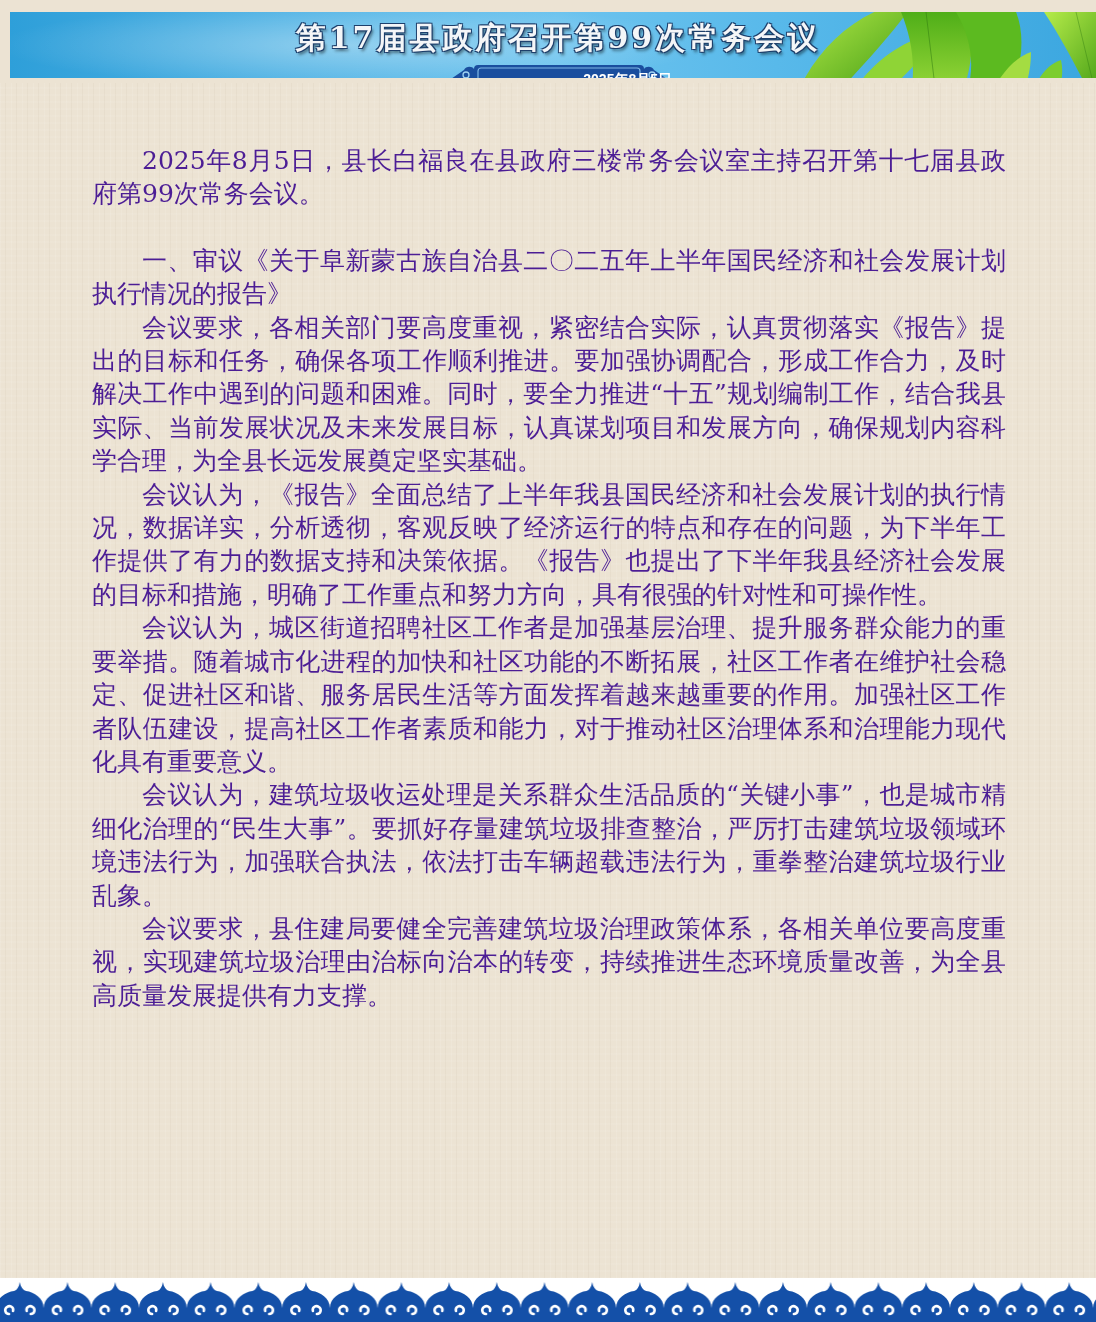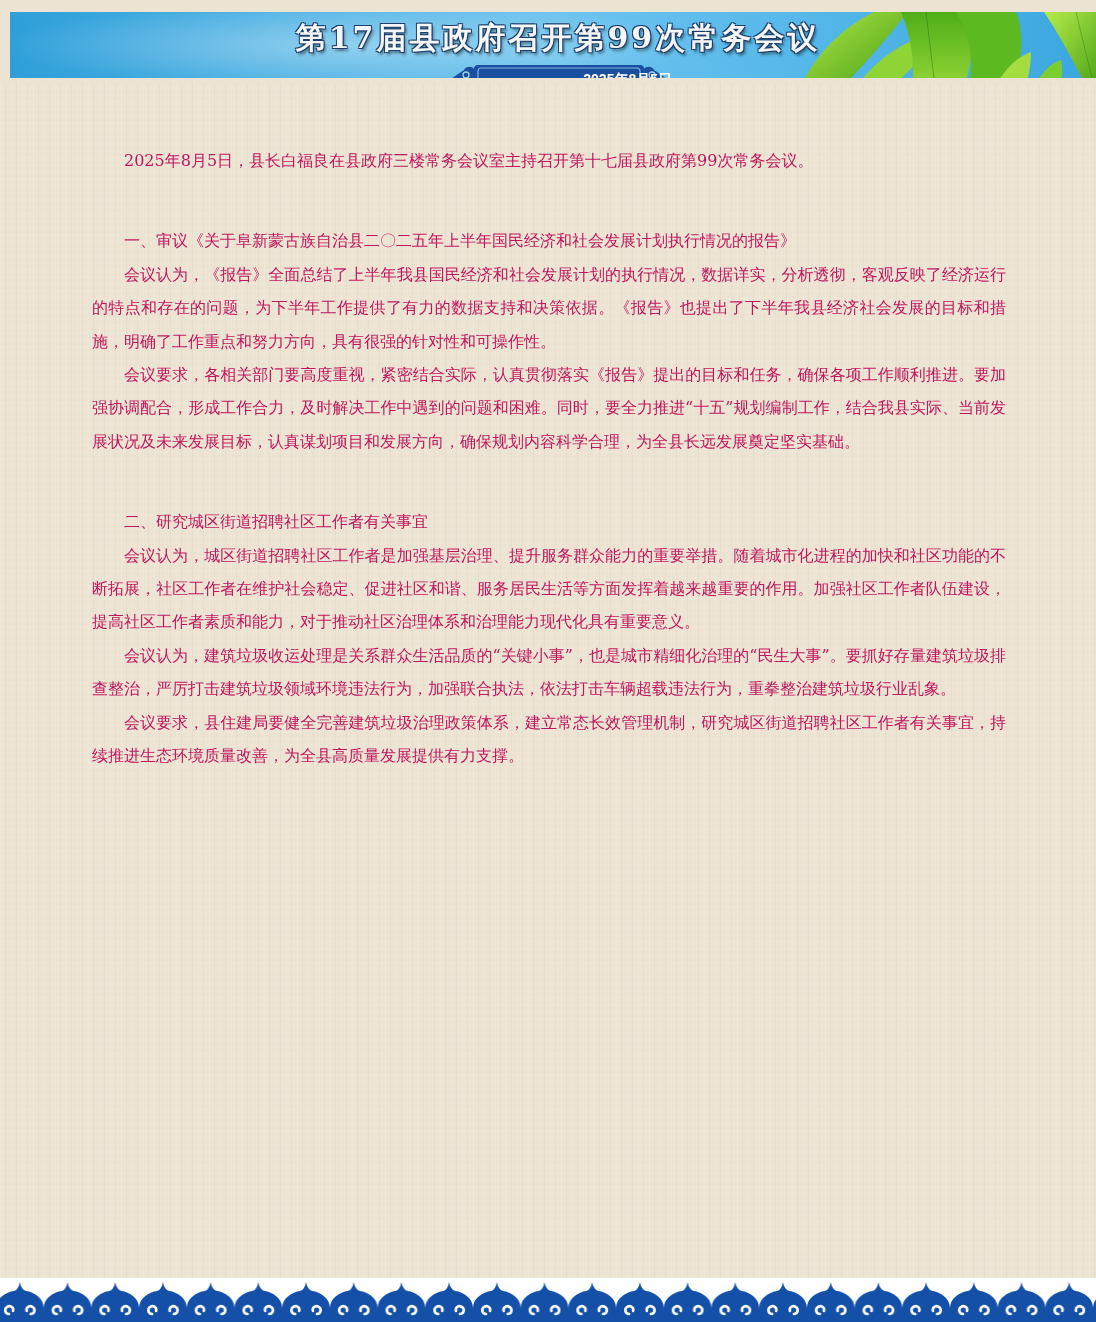--- a/index.html
+++ b/index.html
@@ -36,25 +36,25 @@
   }
   .paper {
     position:absolute; left:0; top:83px; width:1096px; height:1196px;
     background:
       repeating-linear-gradient(90deg, rgba(255,255,255,0.10) 0 1px, rgba(0,0,0,0) 1px 5px, rgba(150,130,100,0.06) 5px 6px, rgba(0,0,0,0) 6px 11px),
       repeating-linear-gradient(0deg, rgba(255,255,255,0.06) 0 2px, rgba(0,0,0,0) 2px 7px),
       #ece3d3;
   }
   .content {
     position:absolute; left:92px; top:144px; width:914px;
-    color:#be185d; font-size:16px; line-height:33.4px;
+    color:#4c1d95; font-size:25px; line-height:33.4px;
     font-family:"DejaVu Serif","Liberation Serif",serif;
   }
   .content p { margin:0; text-indent:2em; text-align:justify; }
-  .content p.gap { margin-top:47px;font-family:Liberation Serif, serif; }
+  .content p.gap { margin-top:33px;font-family:Liberation Serif, serif; }
   .footer {
     position:absolute; left:0; top:1278px; width:1096px; height:44px; background:#fff; overflow:hidden;
   }
 </style>
 </head>
 <body>
 
 <div class="header">
   <div class="haze"></div>
   <svg class="leaves" viewBox="0 0 330 83" width="330" height="83">
@@ -93,28 +93,27 @@
     <div class="date-text">2025年8月5日</div>
   </div>
 </div>
 
 <div class="paper"></div>
 
 <div class="content">
   <p>2025年8月5日，县长白福良在县政府三楼常务会议室主持召开第十七届县政府第99次常务会议。</p>
 
   <p class="gap">一、审议《关于阜新蒙古族自治县二〇二五年上半年国民经济和社会发展计划执行情况的报告》</p>
+  <p>会议要求，各相关部门要高度重视，紧密结合实际，认真贯彻落实《报告》提出的目标和任务，确保各项工作顺利推进。要加强协调配合，形成工作合力，及时解决工作中遇到的问题和困难。同时，要全力推进“十五”规划编制工作，结合我县实际、当前发展状况及未来发展目标，认真谋划项目和发展方向，确保规划内容科学合理，为全县长远发展奠定坚实基础。</p>
   <p>会议认为，《报告》全面总结了上半年我县国民经济和社会发展计划的执行情况，数据详实，分析透彻，客观反映了经济运行的特点和存在的问题，为下半年工作提供了有力的数据支持和决策依据。《报告》也提出了下半年我县经济社会发展的目标和措施，明确了工作重点和努力方向，具有很强的针对性和可操作性。</p>
-  <p>会议要求，各相关部门要高度重视，紧密结合实际，认真贯彻落实《报告》提出的目标和任务，确保各项工作顺利推进。要加强协调配合，形成工作合力，及时解决工作中遇到的问题和困难。同时，要全力推进“十五”规划编制工作，结合我县实际、当前发展状况及未来发展目标，认真谋划项目和发展方向，确保规划内容科学合理，为全县长远发展奠定坚实基础。</p>
 
-  <p class="gap">二、研究城区街道招聘社区工作者有关事宜</p>
   <p>会议认为，城区街道招聘社区工作者是加强基层治理、提升服务群众能力的重要举措。随着城市化进程的加快和社区功能的不断拓展，社区工作者在维护社会稳定、促进社区和谐、服务居民生活等方面发挥着越来越重要的作用。加强社区工作者队伍建设，提高社区工作者素质和能力，对于推动社区治理体系和治理能力现代化具有重要意义。</p>
 
   <p>会议认为，建筑垃圾收运处理是关系群众生活品质的“关键小事”，也是城市精细化治理的“民生大事”。要抓好存量建筑垃圾排查整治，严厉打击建筑垃圾领域环境违法行为，加强联合执法，依法打击车辆超载违法行为，重拳整治建筑垃圾行业乱象。</p>
-  <p>会议要求，县住建局要健全完善建筑垃圾治理政策体系，建立常态长效管理机制，研究城区街道招聘社区工作者有关事宜，持续推进生态环境质量改善，为全县高质量发展提供有力支撑。</p>
+  <p>会议要求，县住建局要健全完善建筑垃圾治理政策体系，各相关单位要高度重视，实现建筑垃圾治理由治标向治本的转变，持续推进生态环境质量改善，为全县高质量发展提供有力支撑。</p>
 
 </div>
 
 <div class="footer">
   <svg width="1096" height="44" viewBox="0 0 1096 44">
     <defs>
       <pattern id="scroll" x="-4" y="0" width="47.7" height="44" patternUnits="userSpaceOnUse">
         <path d="M0 44 L0 30 C0 20 10 14 18 13 C21 12 23 9 23.8 4 C24.6 9 27 12 30 13 C38 14 47.7 20 47.7 30 L47.7 44 Z" fill="#1450a8"></path>
         <path d="M13 36 C9 36 8 31 11 29 C14 27 18 29 17 33" fill="none" stroke="#fff" stroke-width="2.6" stroke-linecap="round"></path>
         <path d="M34.7 36 C38.7 36 39.7 31 36.7 29 C33.7 27 29.7 29 30.7 33" fill="none" stroke="#fff" stroke-width="2.6" stroke-linecap="round"></path>

